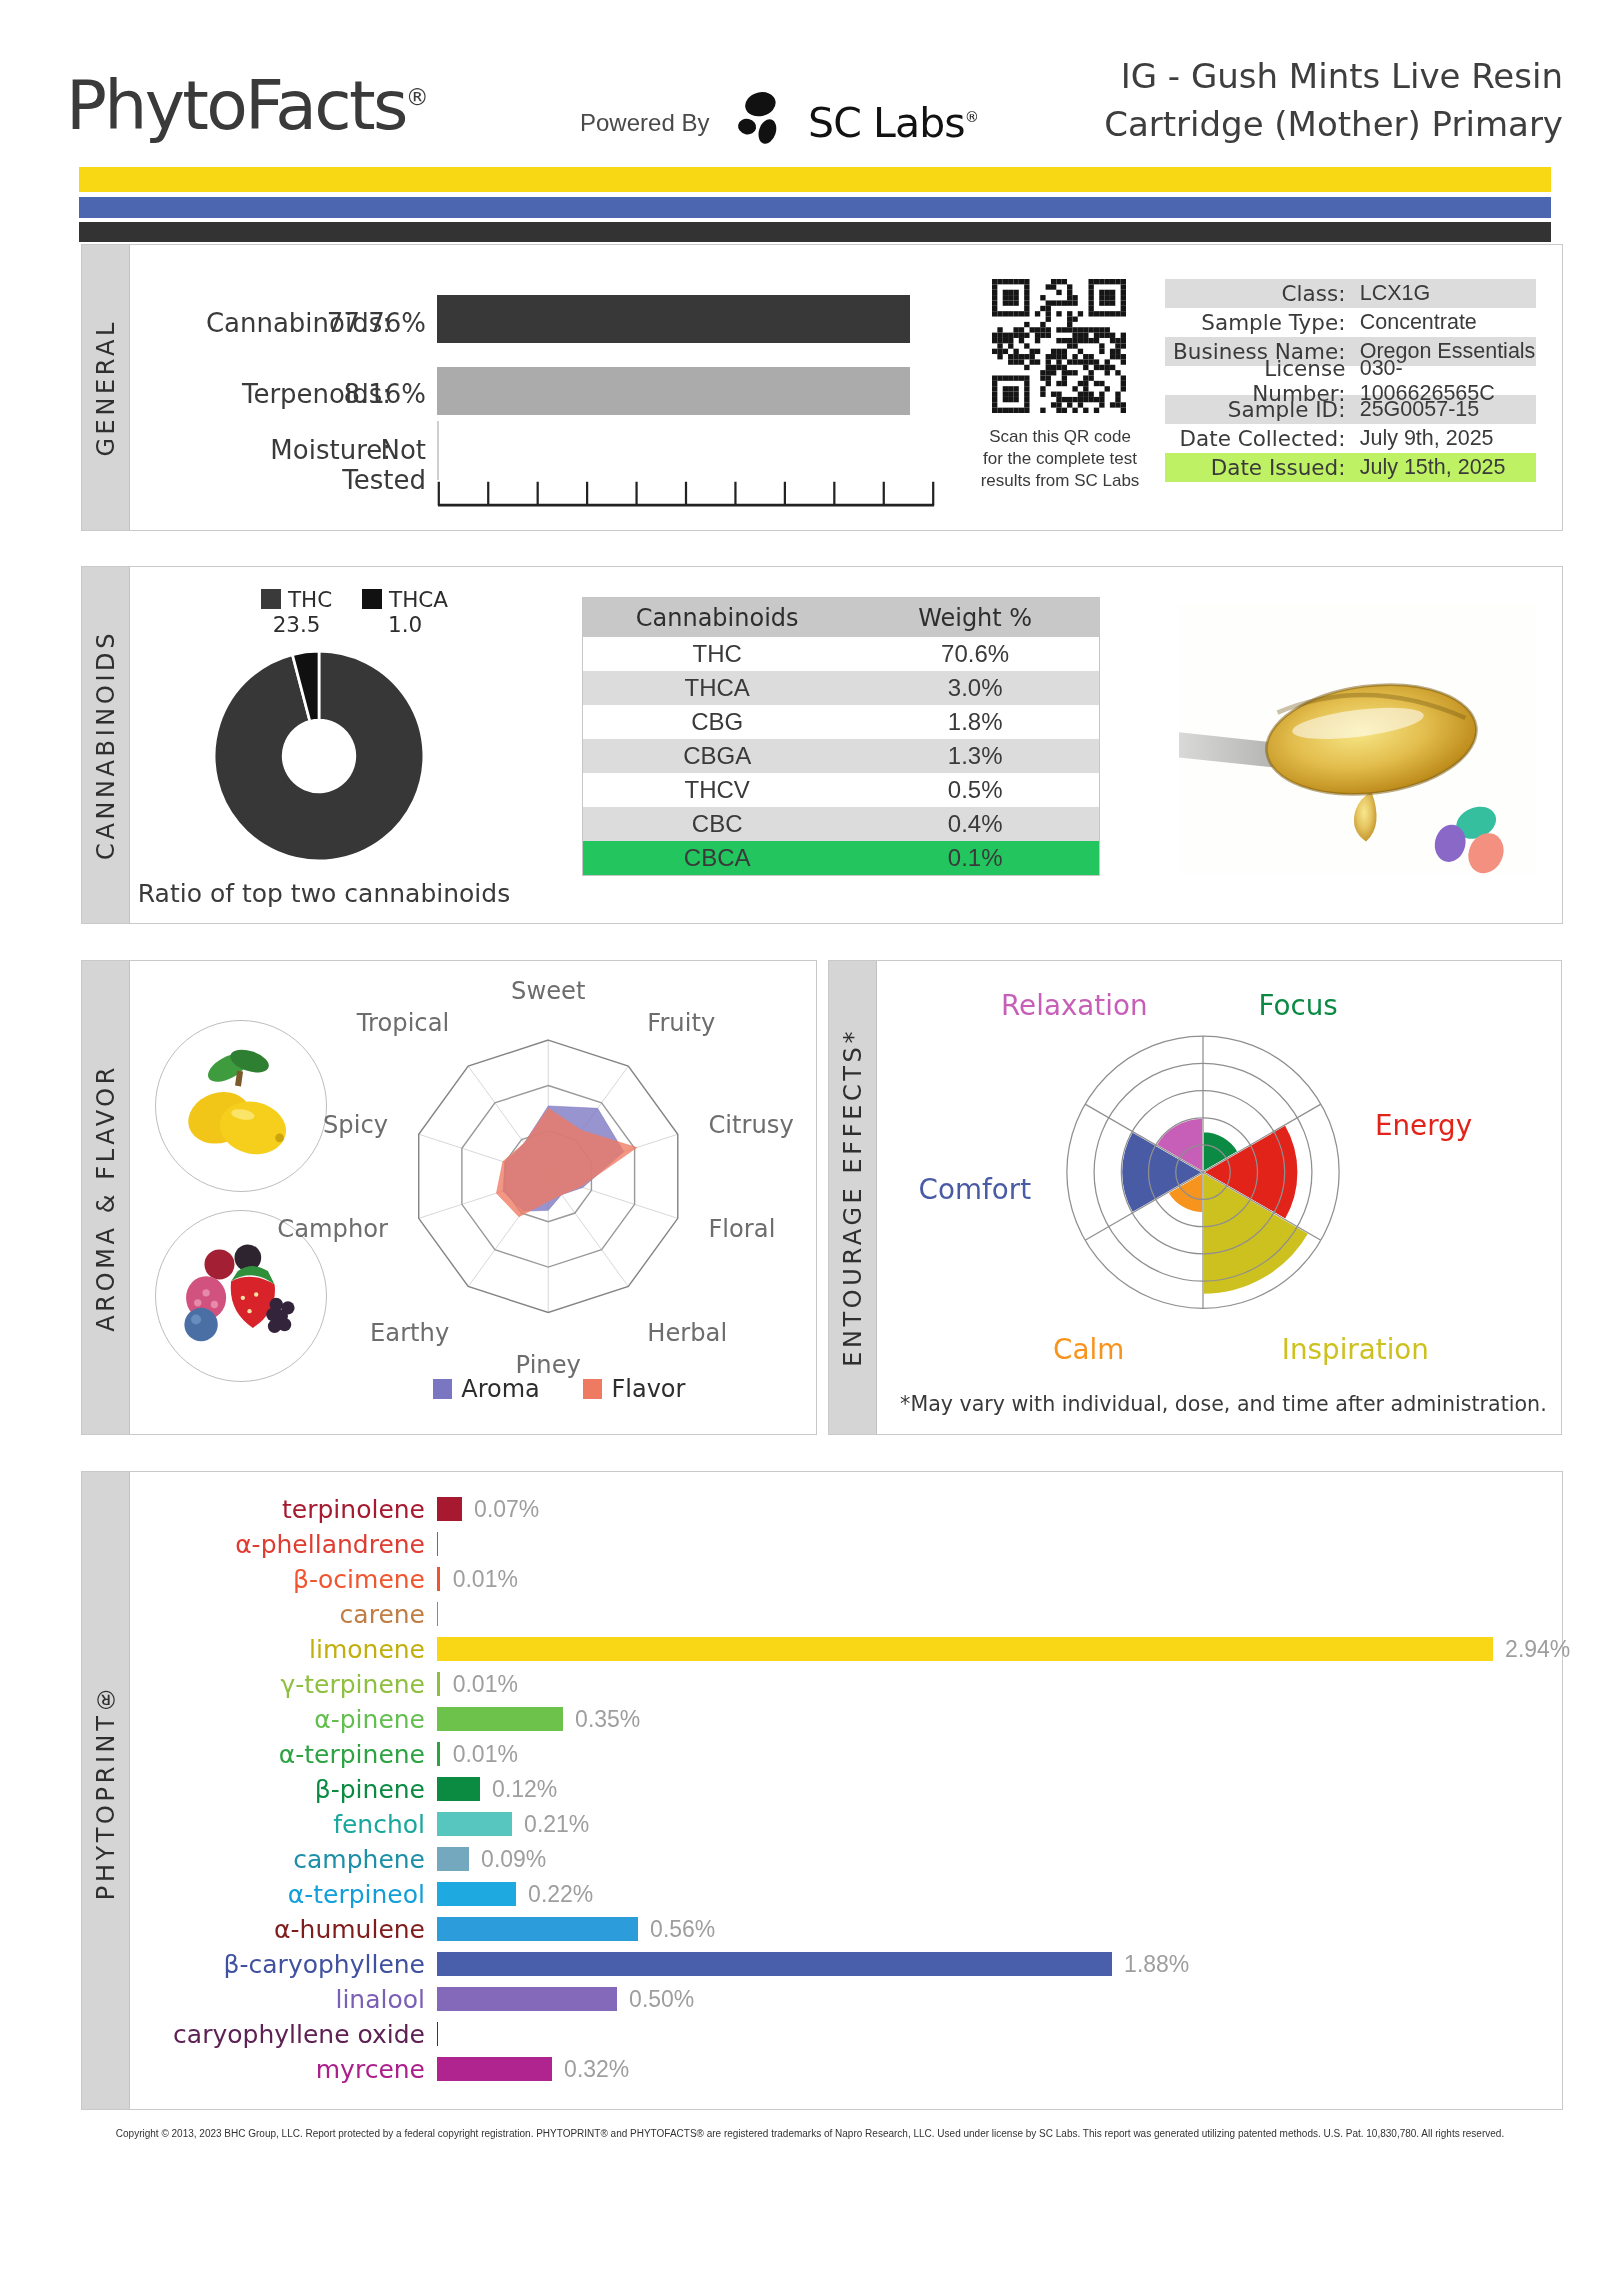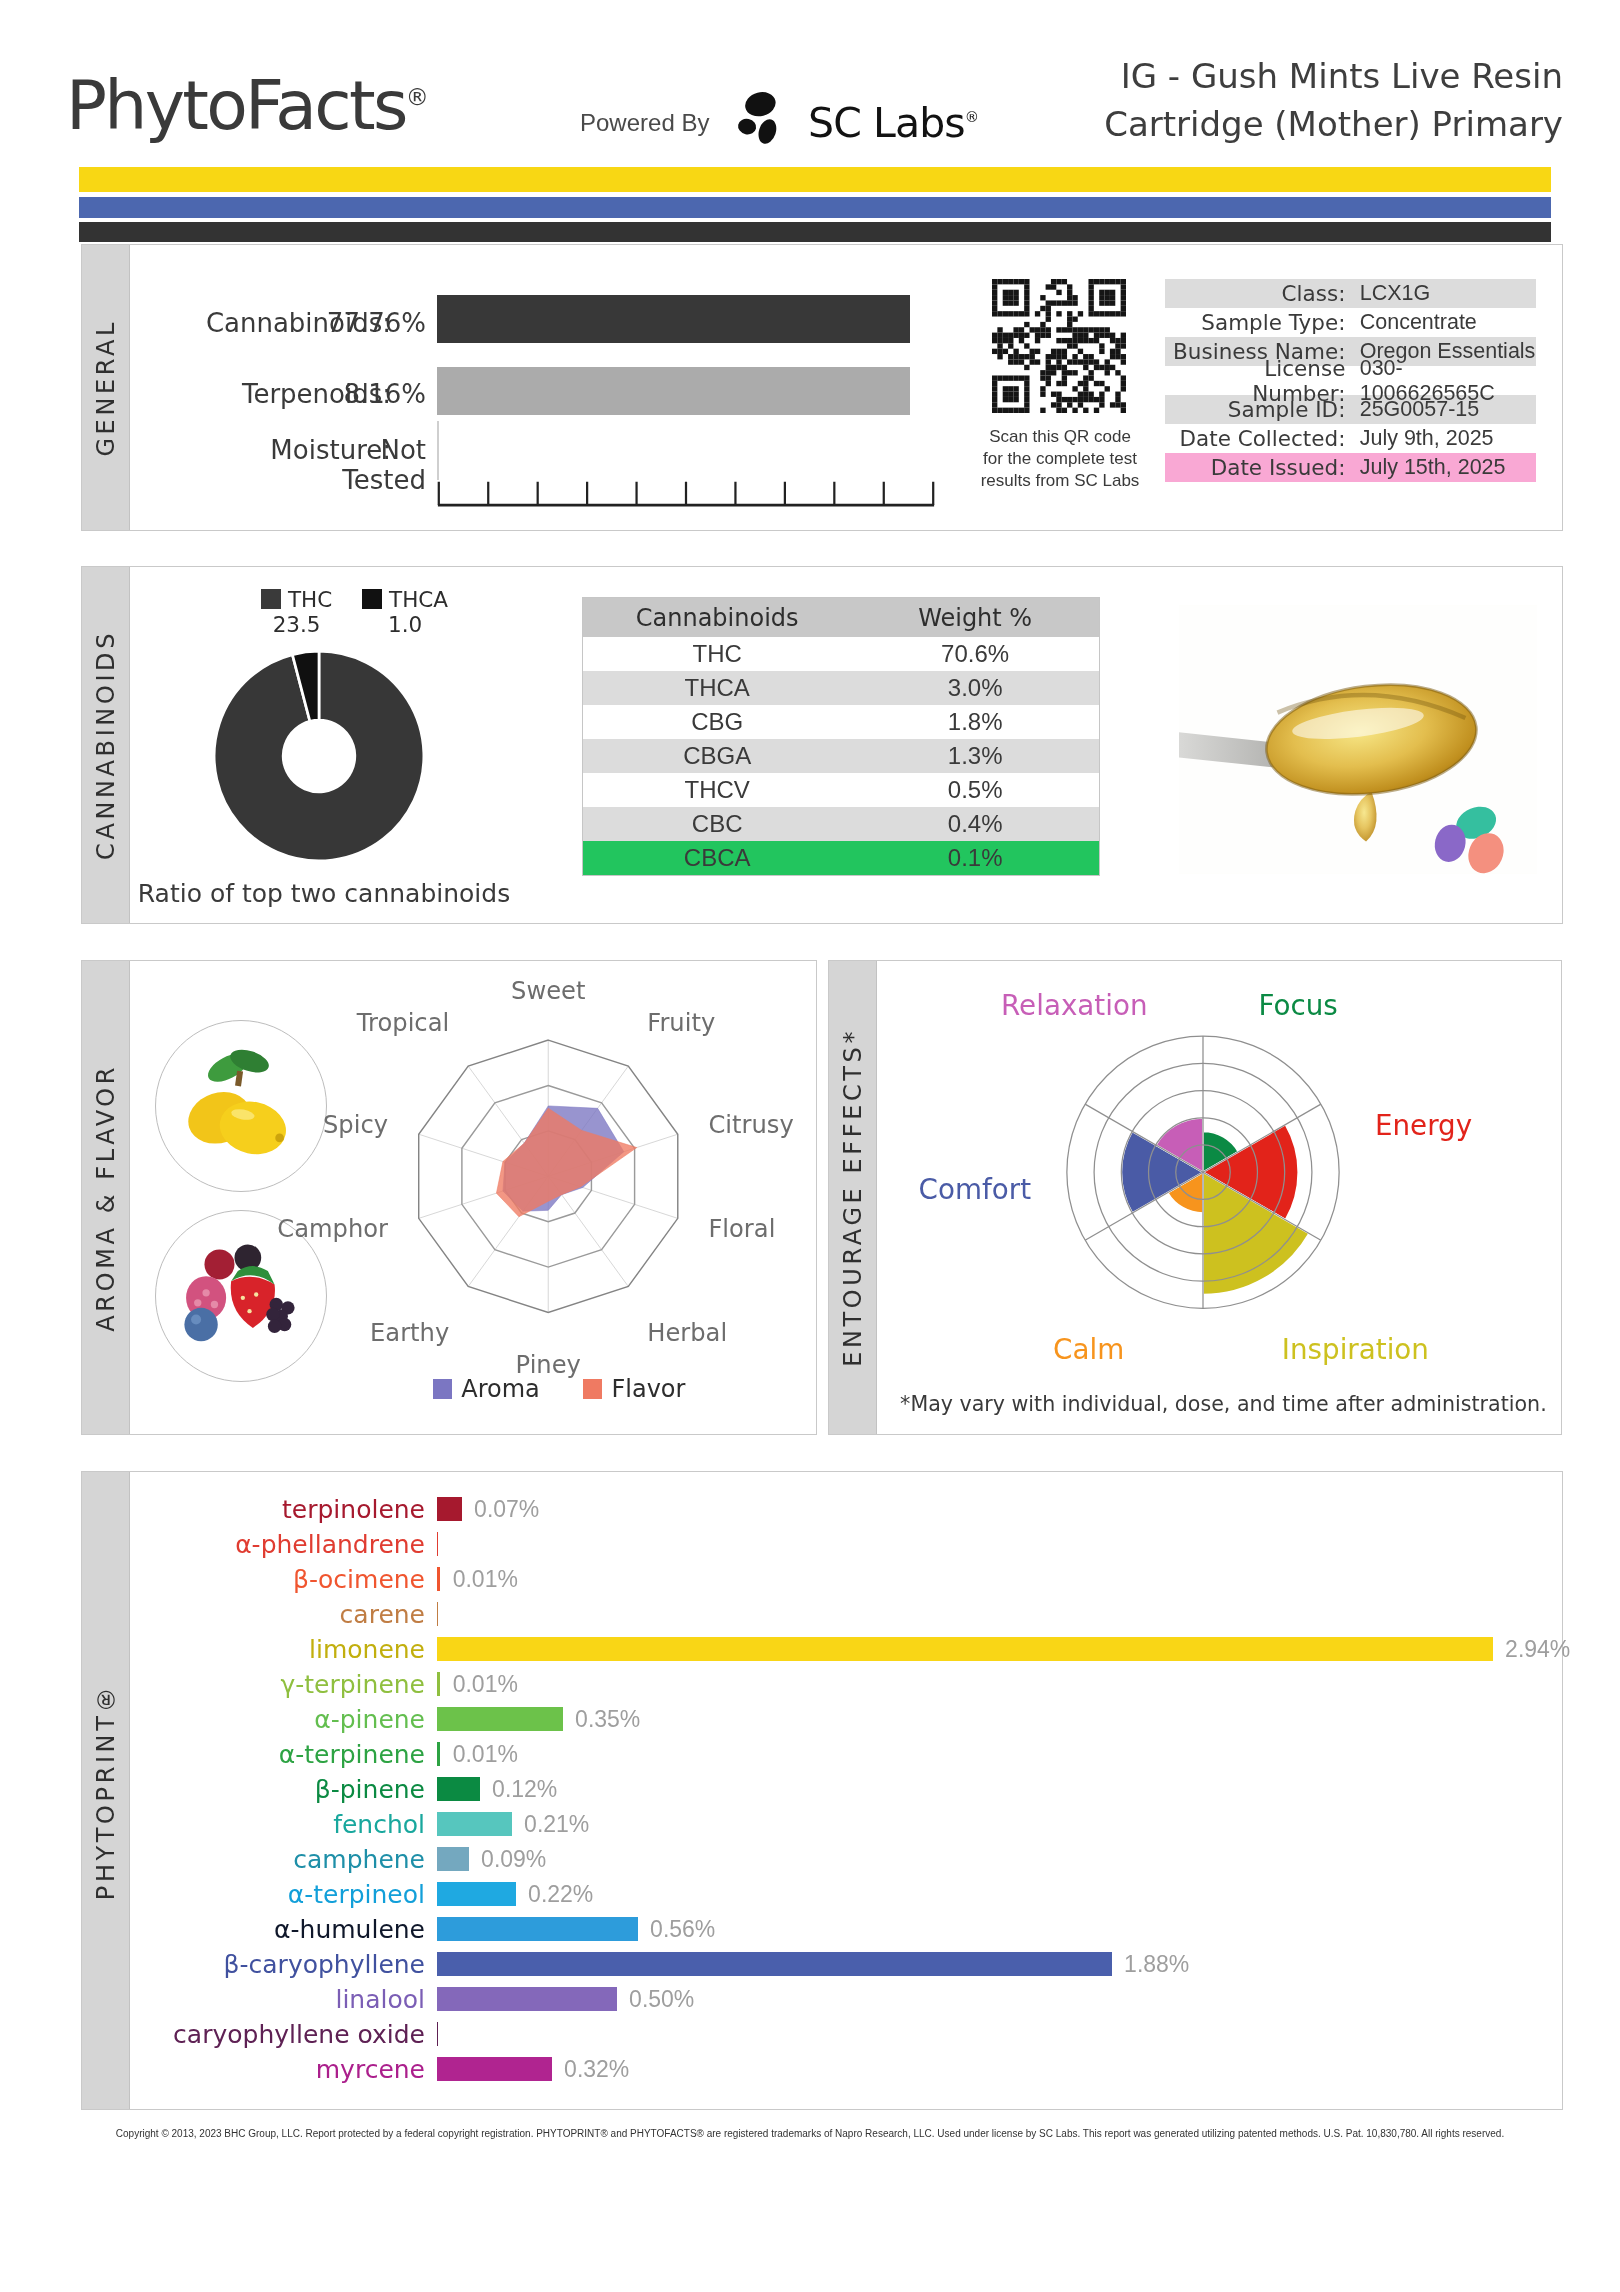--- a/index.html
+++ b/index.html
@@ -441,21 +441,21 @@
         <span class="dv">030-1006626565C</span>
       </div>
       <div class="detail-row" style="background: rgb(220, 220, 220);">
         <span class="dl">Sample ID:</span>
         <span class="dv">25G0057-15</span>
       </div>
       <div class="detail-row" style="background: rgb(255, 255, 255);">
         <span class="dl">Date Collected:</span>
         <span class="dv">July 9th, 2025</span>
       </div>
-      <div class="detail-row" style="background: #f9a8d4;">
+      <div class="detail-row" style="background: #bef264;">
         <span class="dl">Date Issued:</span>
         <span class="dv">July 15th, 2025</span>
       </div>
     </div>
 </div>
 
 <div class="box" style="left:81px;top:566px;width:1482px;height:358px;">
   <div class="strip">
       <span>CANNABINOIDS</span>
     </div>
@@ -720,21 +720,21 @@
         <span class="tname" style="color: rgb(30, 143, 168);">camphene</span>
         <span class="tbar" style="width: 32px; background: rgb(116, 168, 191);"></span>
         <span class="tval" style="color: rgb(158, 158, 158);">0.09%</span>
       </div>
       <div class="trow-p">
         <span class="tname" style="color: rgb(18, 159, 217);">α-terpineol</span>
         <span class="tbar" style="width: 79px; background: rgb(31, 169, 225);"></span>
         <span class="tval" style="color: rgb(158, 158, 158);">0.22%</span>
       </div>
       <div class="trow-p">
-        <span class="tname" style="color: #0f172a;">α-humulene</span>
+        <span class="tname" style="color: #7f1d1d;">α-humulene</span>
         <span class="tbar" style="width: 201px; background: rgb(45, 156, 219);"></span>
         <span class="tval" style="color: rgb(158, 158, 158);">0.56%</span>
       </div>
       <div class="trow-p">
         <span class="tname" style="color: rgb(64, 81, 159);">β-caryophyllene</span>
         <span class="tbar" style="width: 675px; background: rgb(74, 95, 172);"></span>
         <span class="tval" style="color: rgb(158, 158, 158);">1.88%</span>
       </div>
       <div class="trow-p">
         <span class="tname" style="color: rgb(123, 94, 181);">linalool</span>

